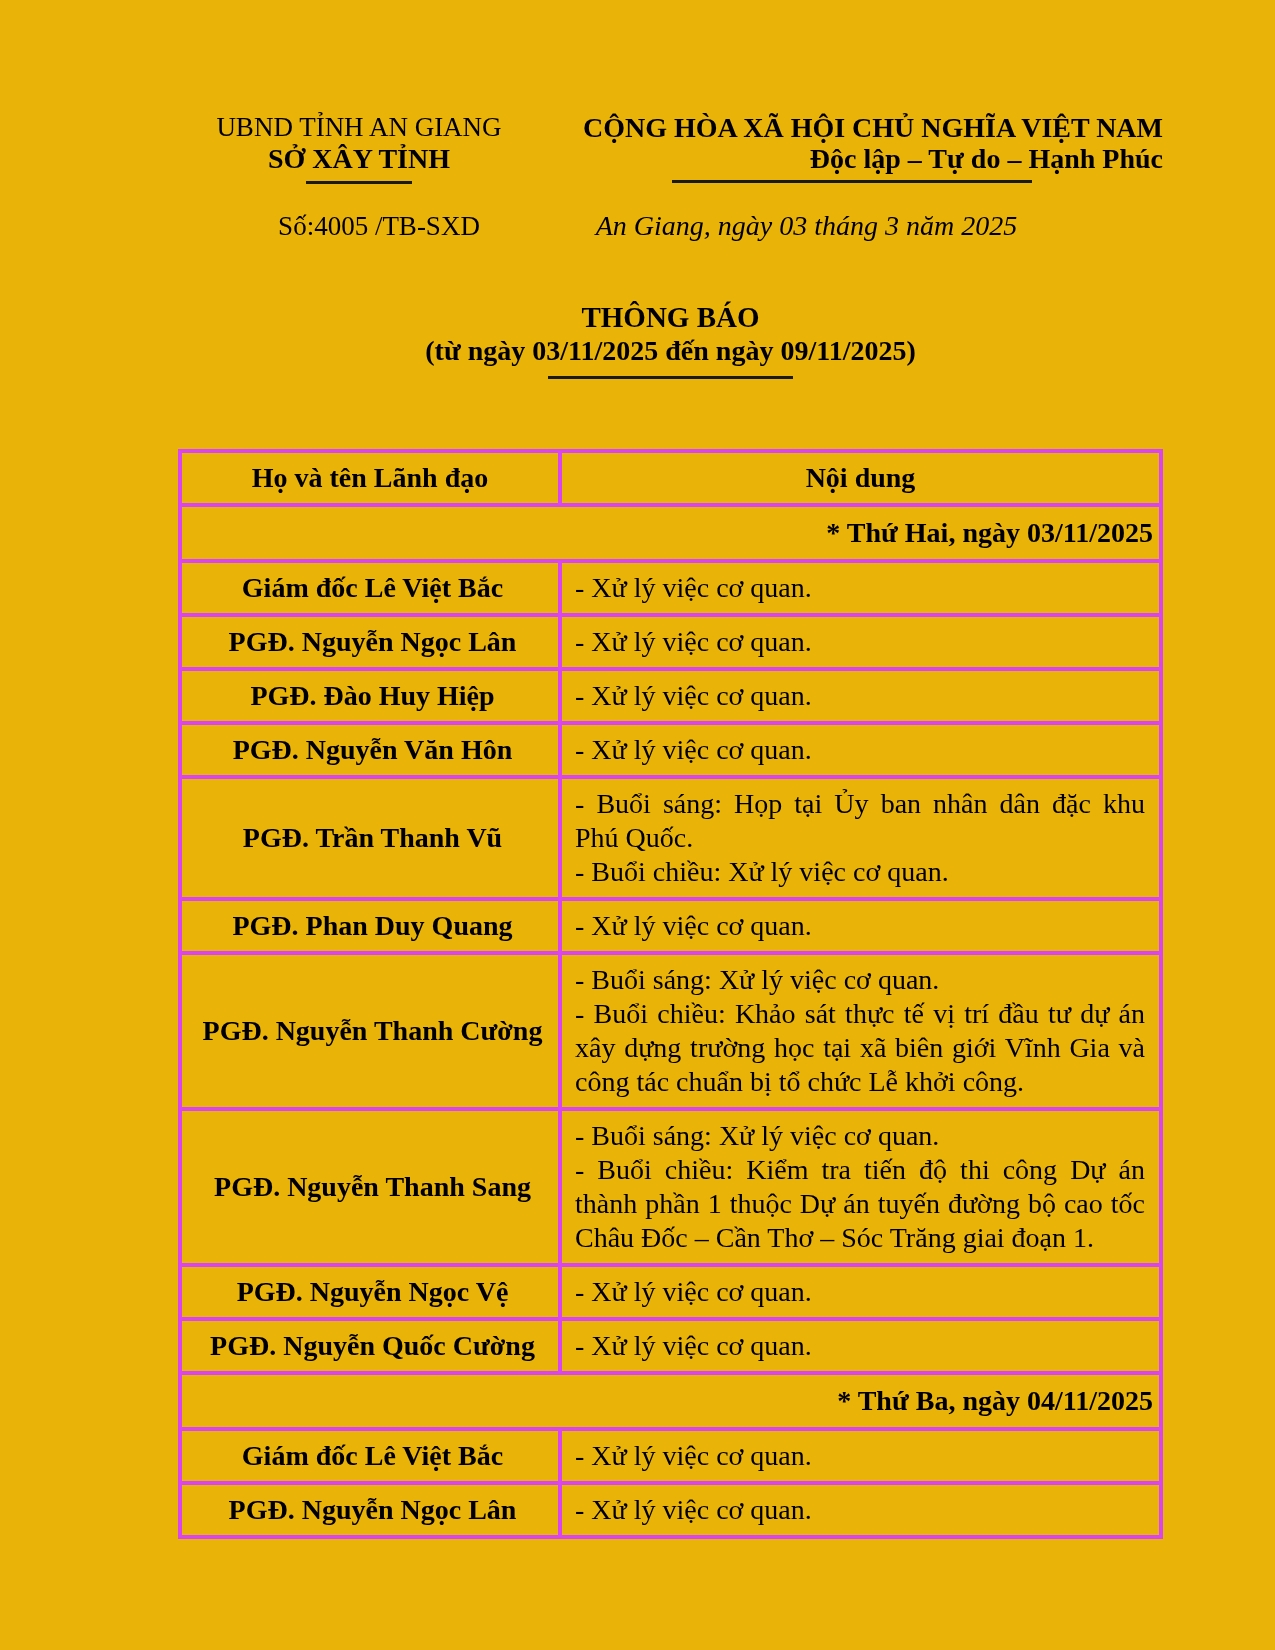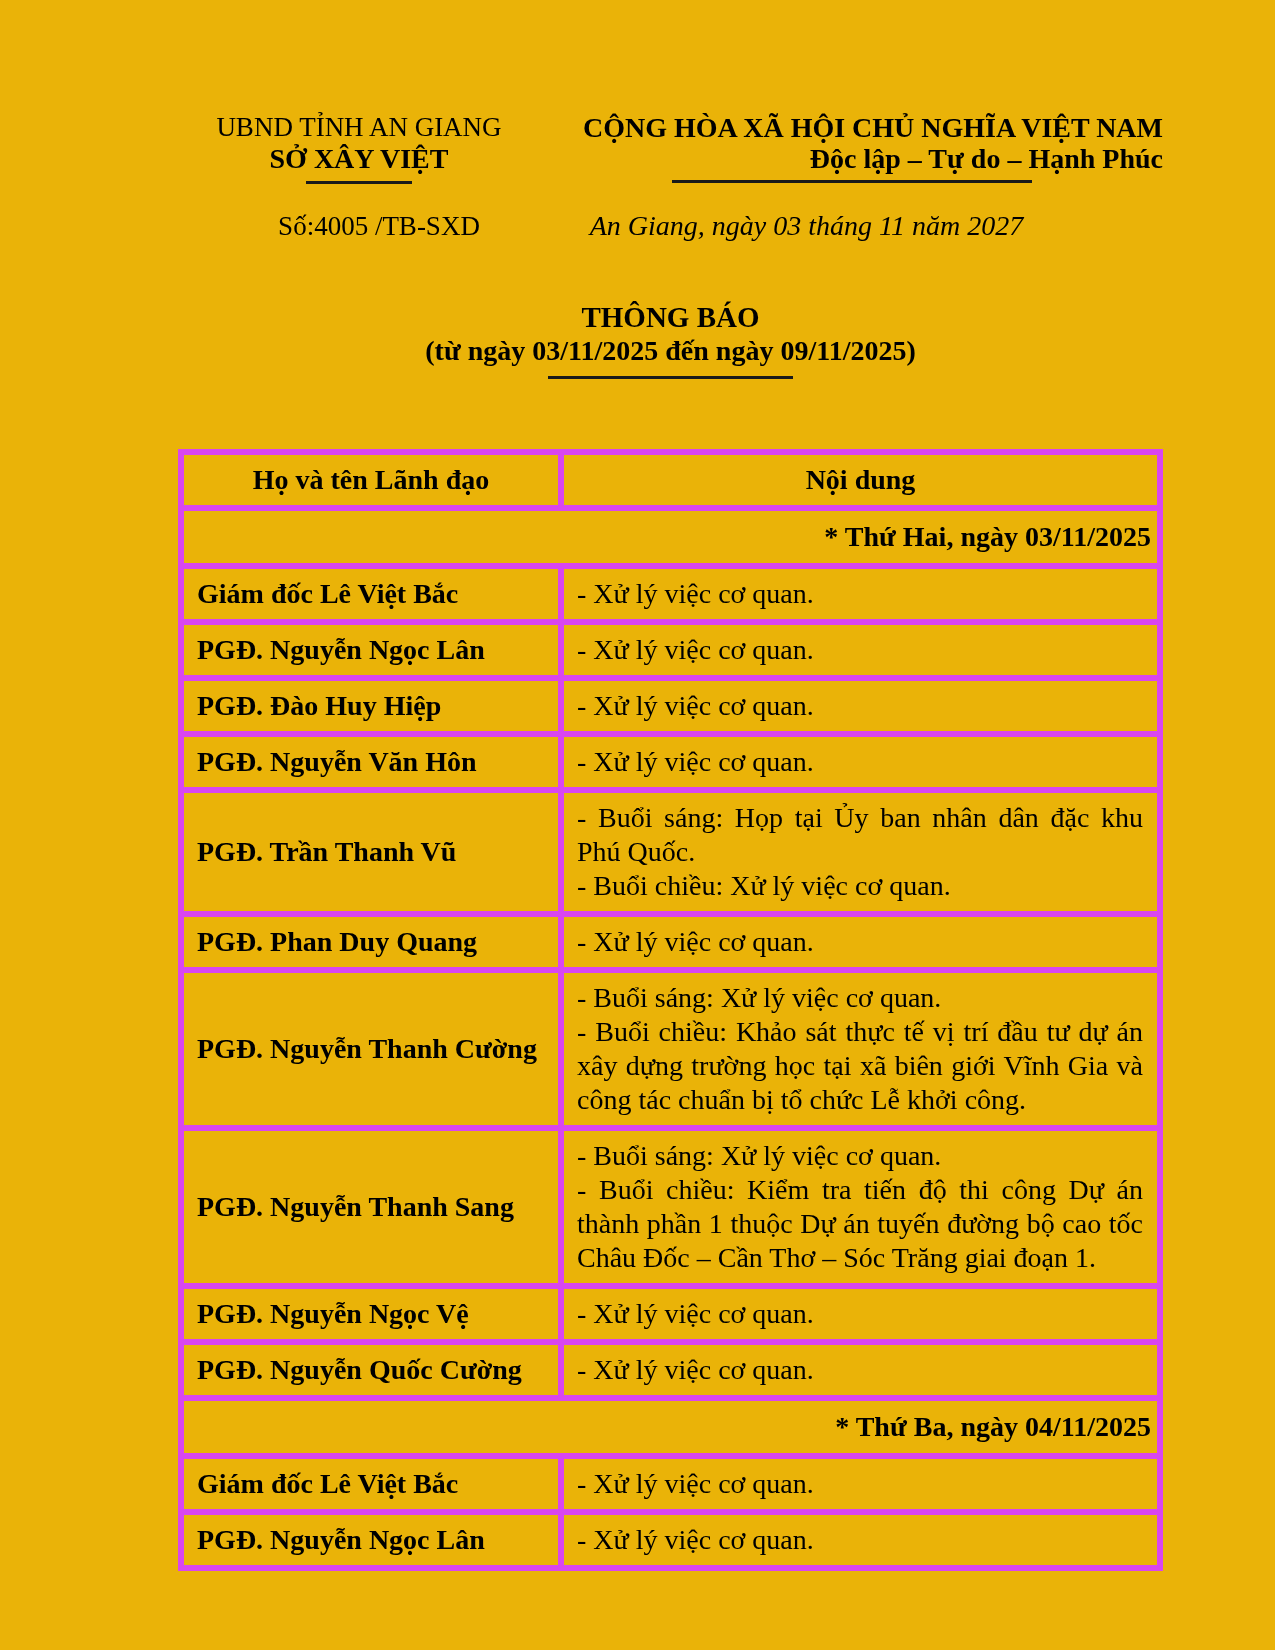--- a/index.html
+++ b/index.html
@@ -69,68 +69,68 @@
   
   table.schedule {
     margin-top: 70px;
     width: 985px;
     border-collapse: collapse;
     table-layout: fixed;
     font-size: 28px;
   }
   table.schedule th,
   table.schedule td {
-    border: 6px solid #d946ef;
+    border: 4px solid #d946ef;
     line-height: 34px;
     vertical-align: middle;
     box-sizing: border-box;
   }
   th.col-name { width: 380px; }
   table.schedule th {
     font-weight: bold;
     text-align: center;
     padding: 8px 6px;
   }
   td.section-cell {
     text-align: right;
     font-weight: bold;
     padding: 9px 6px;
   }
   td.name-cell {
     font-weight: bold;
-    text-align: left;
+    text-align: center;
     padding: 8px 8px 8px 13px;
   }
   td.content-cell {
     text-align: justify;
     padding: 8px 14px 8px 13px;
   }
   td.content-cell p { margin: 0; }
 </style>
 </head>
 <body>
 
 <div class="page">
 
   <div class="nat-header">
     <div class="header-left">
       <div class="hl-parent">UBND TỈNH AN GIANG</div>
-      <div class="hl-agency">SỞ XÂY VIỆT</div>
+      <div class="hl-agency">SỞ XÂY TỈNH</div>
       <div class="rule rule-left"></div>
     </div>
     <div class="header-right">
       <div class="hr-country">CỘNG HÒA XÃ HỘI CHỦ NGHĨA VIỆT NAM</div>
       <div class="hr-motto">Độc lập – Tự do – Hạnh Phúc</div>
       <div class="rule rule-right"></div>
     </div>
   </div>
 
   <div class="ref-row">
     <div class="doc-number">Số:4005 /TB-SXD</div>
-    <div class="place-date">An Giang, ngày 03 tháng 11 năm 2027</div>
+    <div class="place-date">An Giang, ngày 03 tháng 3 năm 2025</div>
   </div>
 
   <div class="title-block">
     <div class="title-main">THÔNG BÁO</div>
     <div class="title-range">(từ ngày 03/11/2025 đến ngày 09/11/2025)</div>
     <div class="rule rule-title"></div>
   </div>
 
   <table class="schedule">
     <thead>

